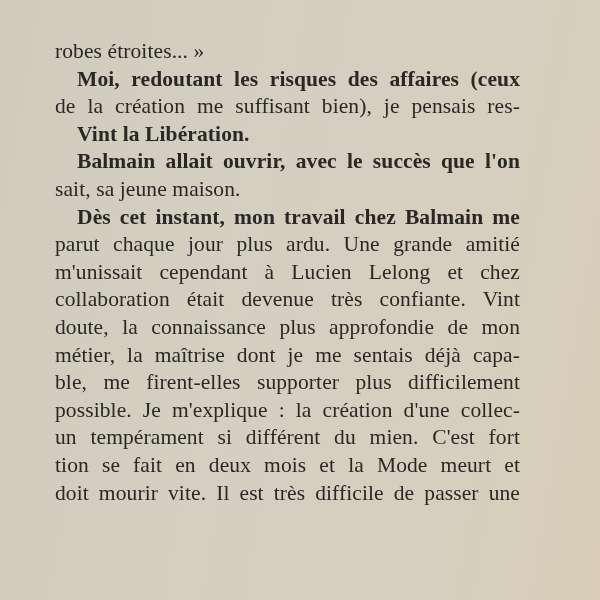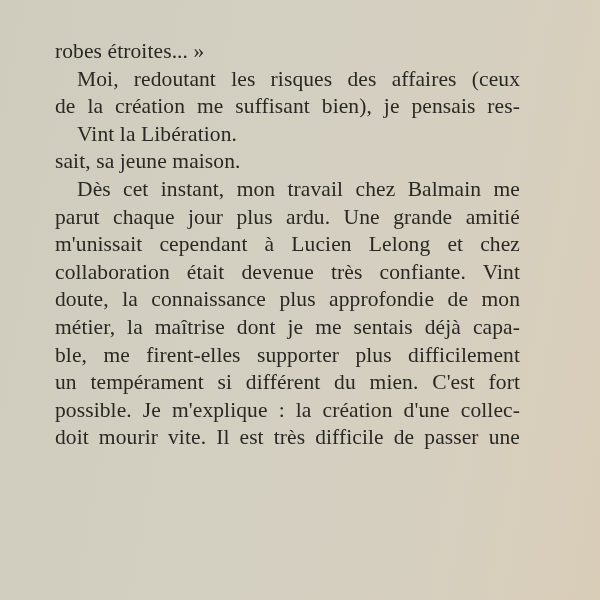--- a/index.html
+++ b/index.html
@@ -27,36 +27,39 @@
       display: block;
       height: 27.6px;
       white-space: nowrap;
       text-align-last: justify;
     }
     .line.last {
       text-align-last: left;
     }
     .line.indent {
       padding-left: 22px;
+      font-weight: bold;
     }
   </style>
 </head>
 <body>
 
 <div class="page">
   <div class="text-block">
     <span class="line last">robes étroites... »</span>
     <span class="line indent">Moi, redoutant les risques des affaires (ceux</span>
     <span class="line">de la création me suffisant bien), je pensais res-</span>
     <span class="line indent last">Vint la Libération.</span>
+    <span class="line indent">Balmain allait ouvrir, avec le succès que l'on</span>
     <span class="line last">sait, sa jeune maison.</span>
     <span class="line indent">Dès cet instant, mon travail chez Balmain me</span>
     <span class="line">parut chaque jour plus ardu. Une grande amitié</span>
     <span class="line">m'unissait cependant à Lucien Lelong et chez</span>
     <span class="line">collaboration était devenue très confiante. Vint</span>
     <span class="line">doute, la connaissance plus approfondie de mon</span>
     <span class="line">métier, la maîtrise dont je me sentais déjà capa-</span>
     <span class="line">ble, me firent-elles supporter plus difficilement</span>
+    <span class="line">possible. Je m'explique : la création d'une collec-</span>
     <span class="line">un tempérament si différent du mien. C'est fort</span>
-    <span class="line">possible. Je m'explique : la création d'une collec-</span>
+    <span class="line">tion se fait en deux mois et la Mode meurt et</span>
     <span class="line">doit mourir vite. Il est très difficile de passer une</span>
   </div>
 </div>
 
 </body></html>

